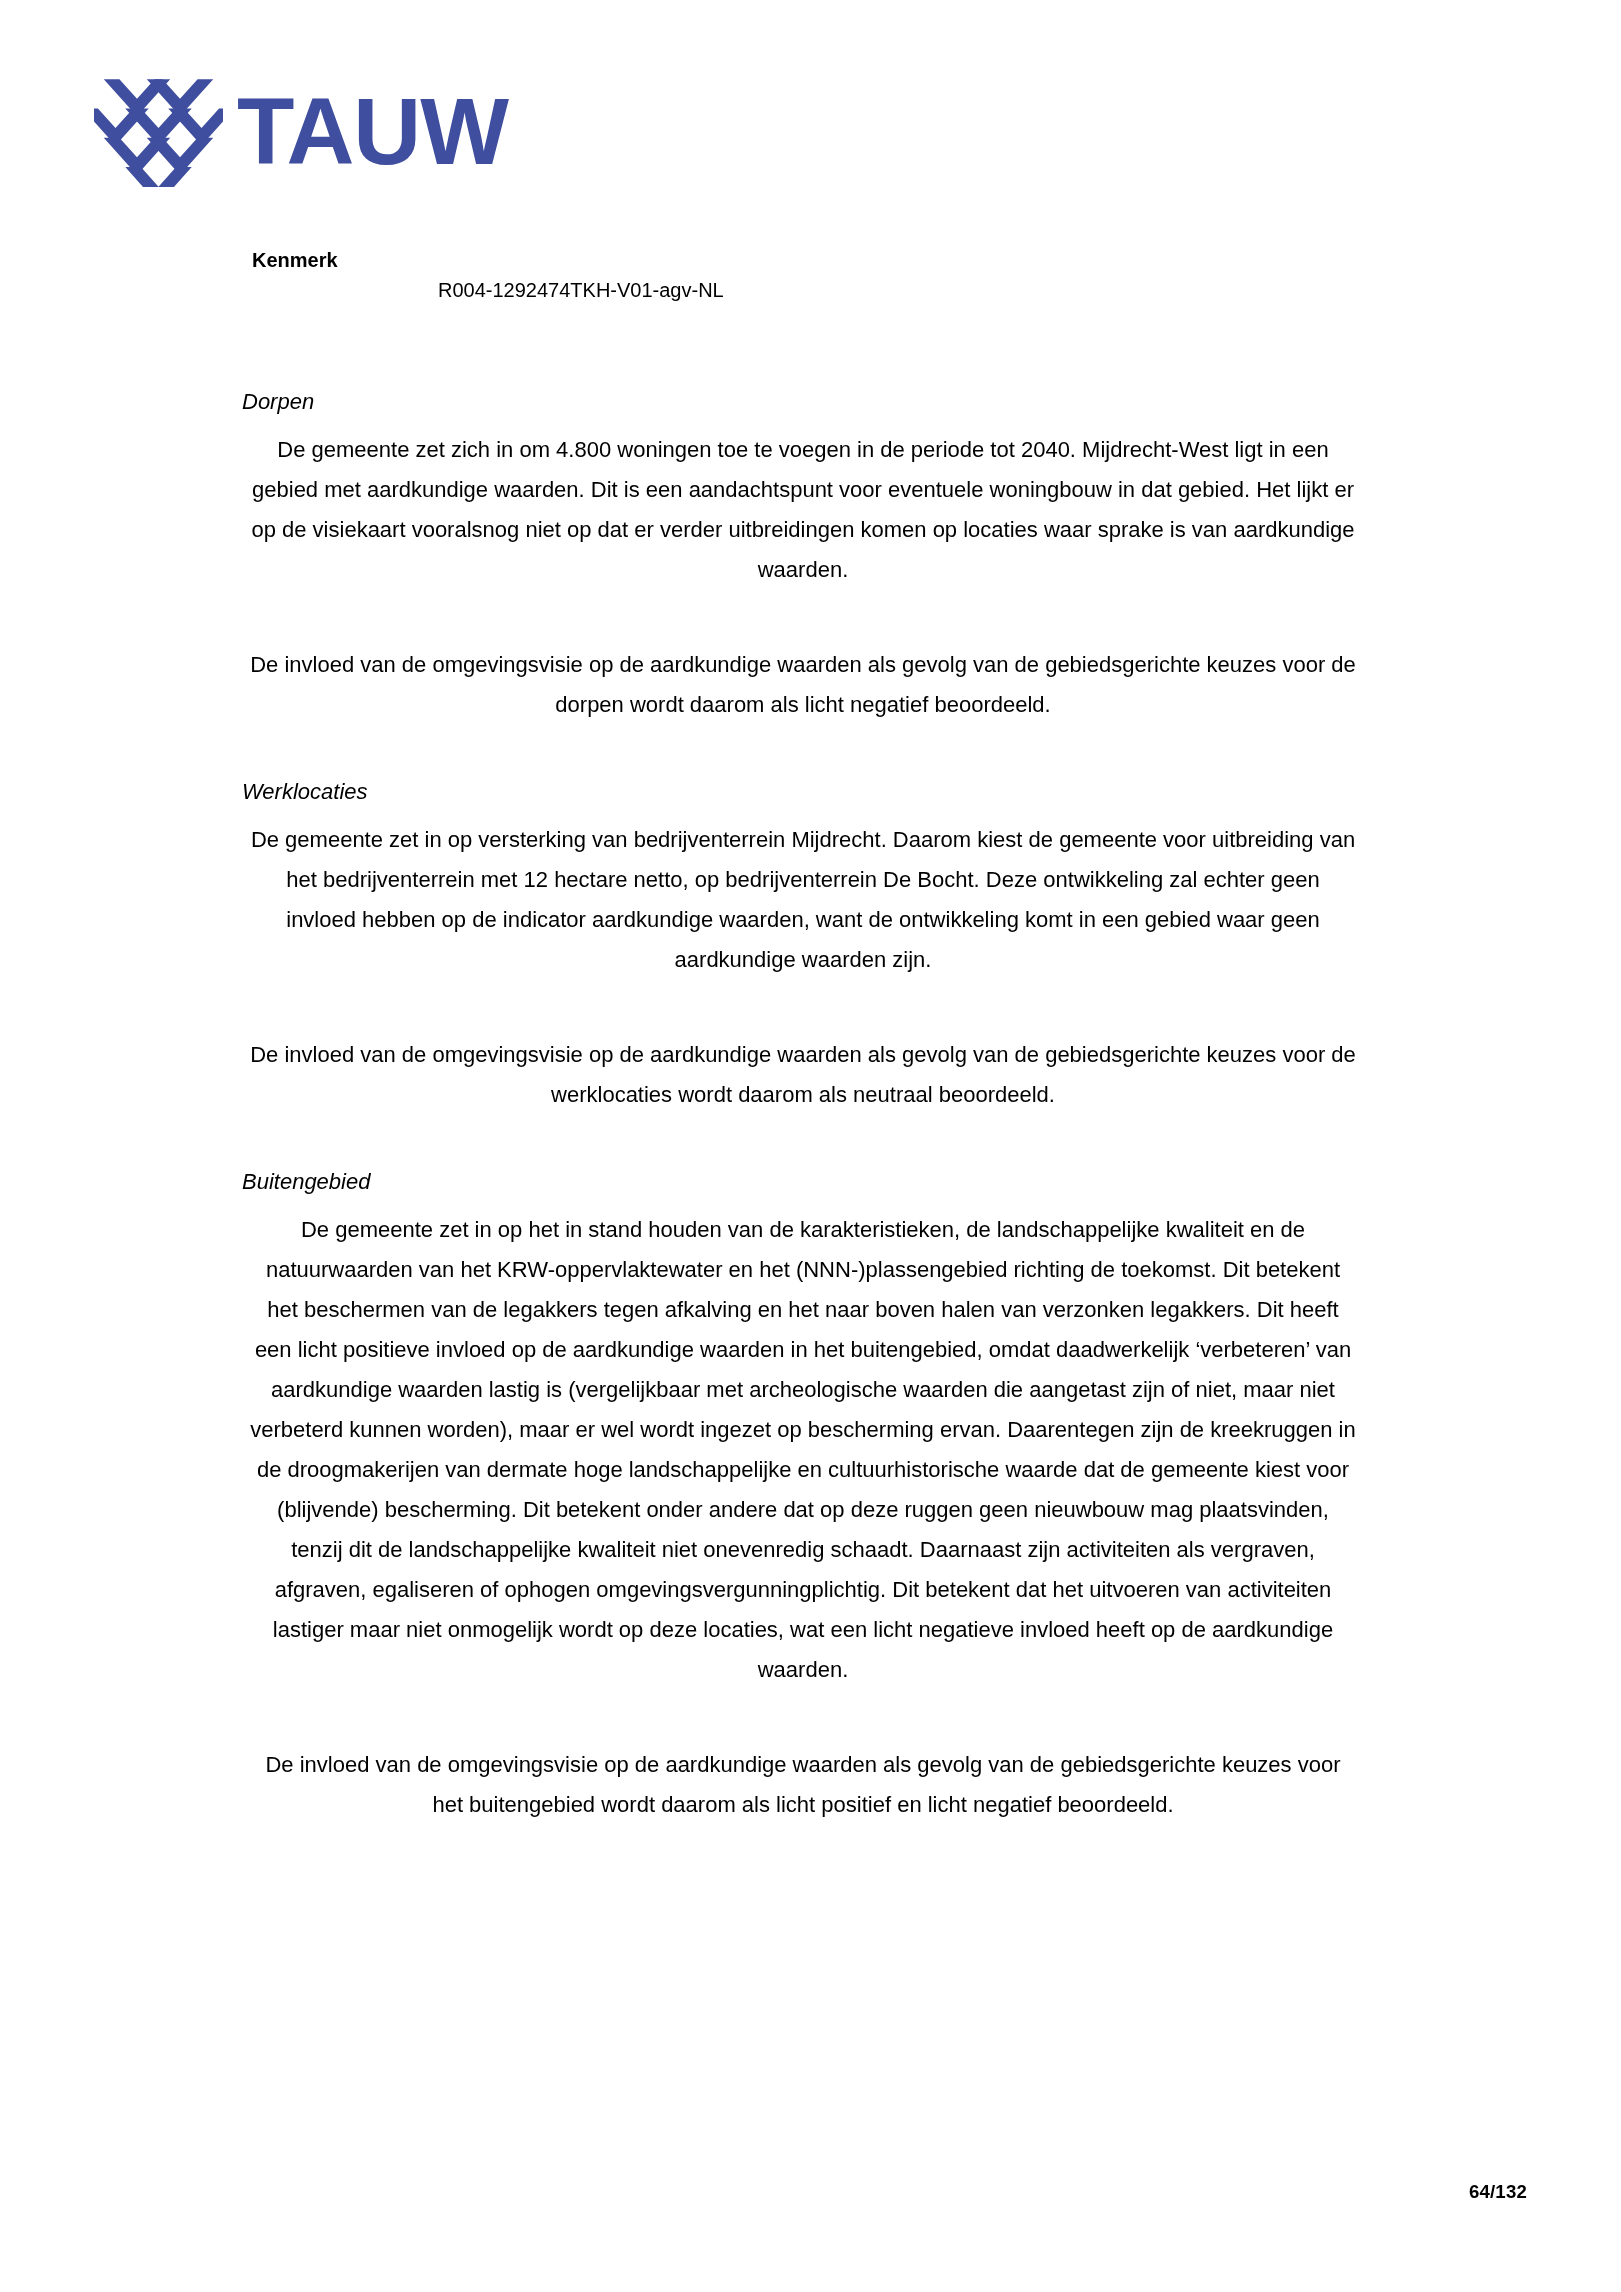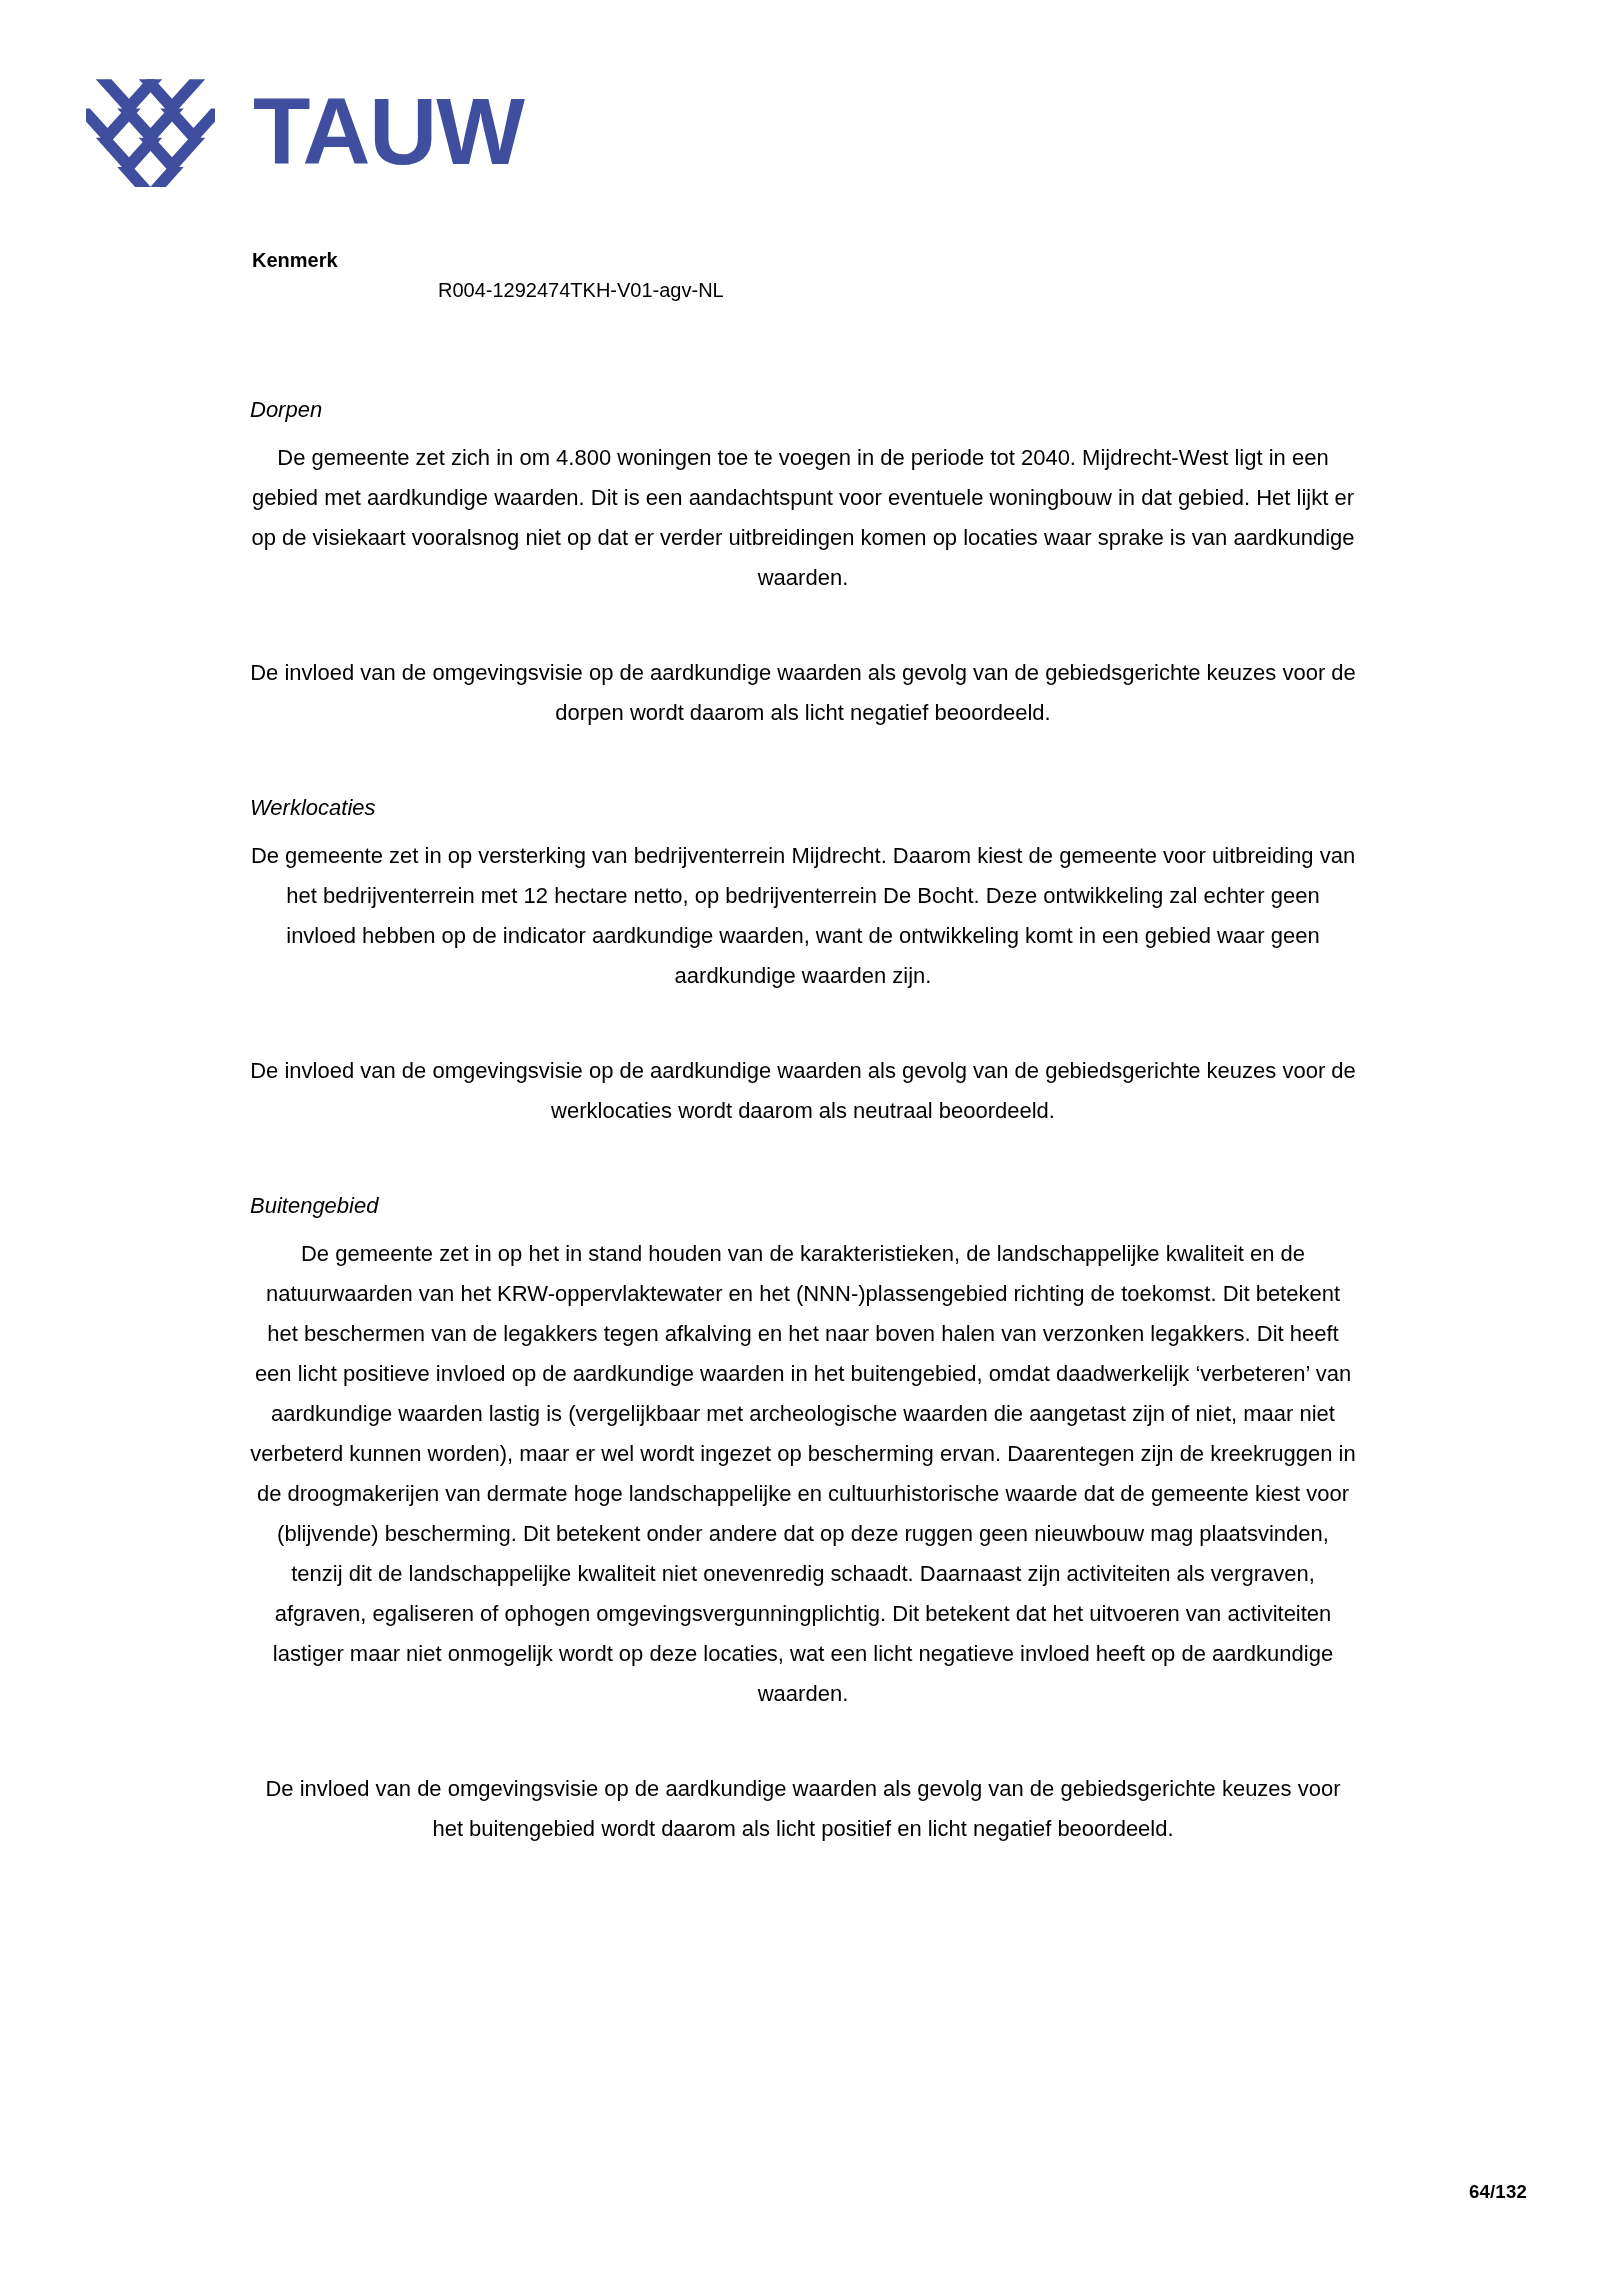--- a/index.html
+++ b/index.html
@@ -16,25 +16,25 @@
     width: 1621px;
     height: 2293px;
     background: #ffffff;
     overflow: hidden;
     box-sizing: border-box;
   }
 
   
   .logo-block {
     position: absolute;
-    left: 86px;
+    left: 94px;
     top: 71px;
     display: flex;
     align-items: center;
-    gap: 38px;
+    gap: 14px;
   }
   .logo-mark {
     width: 129px;
     height: 116px;
     display: block;
   }
   .logo-word {
     font-family: "Liberation Sans", sans-serif;
     font-weight: bold;
     font-size: 94px;
@@ -70,21 +70,21 @@
     left: 242px;
     top: 382px;
     width: 1122px;
     font-size: 22px;
     line-height: 40px;
   }
   .sec-head {
     font-style: italic;
     font-size: 22px;
     line-height: 40px;
-    margin: 8px;
+    margin: 0;
   }
   .para {
     margin: 8px;
     font-size: 22px;
     line-height: 40px;
     text-align: center;
   }
   .gap-sm { height: 39px; }
   .gap-md { height: 39px; }
 

